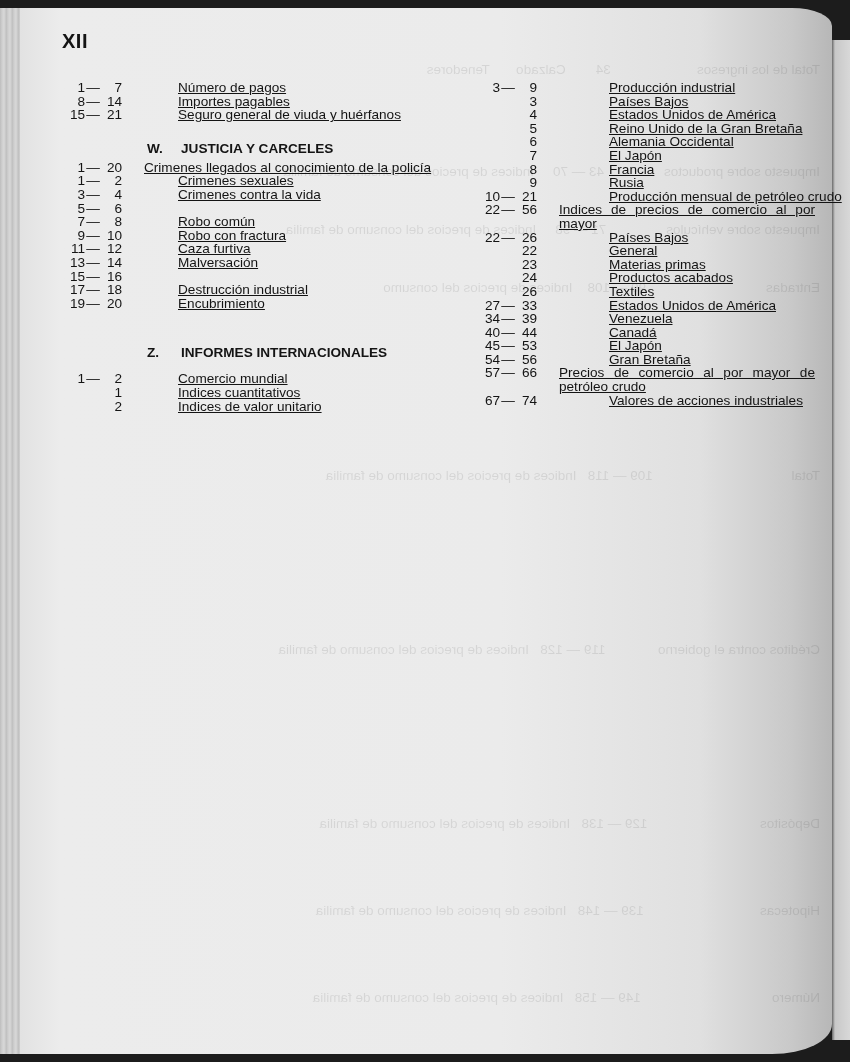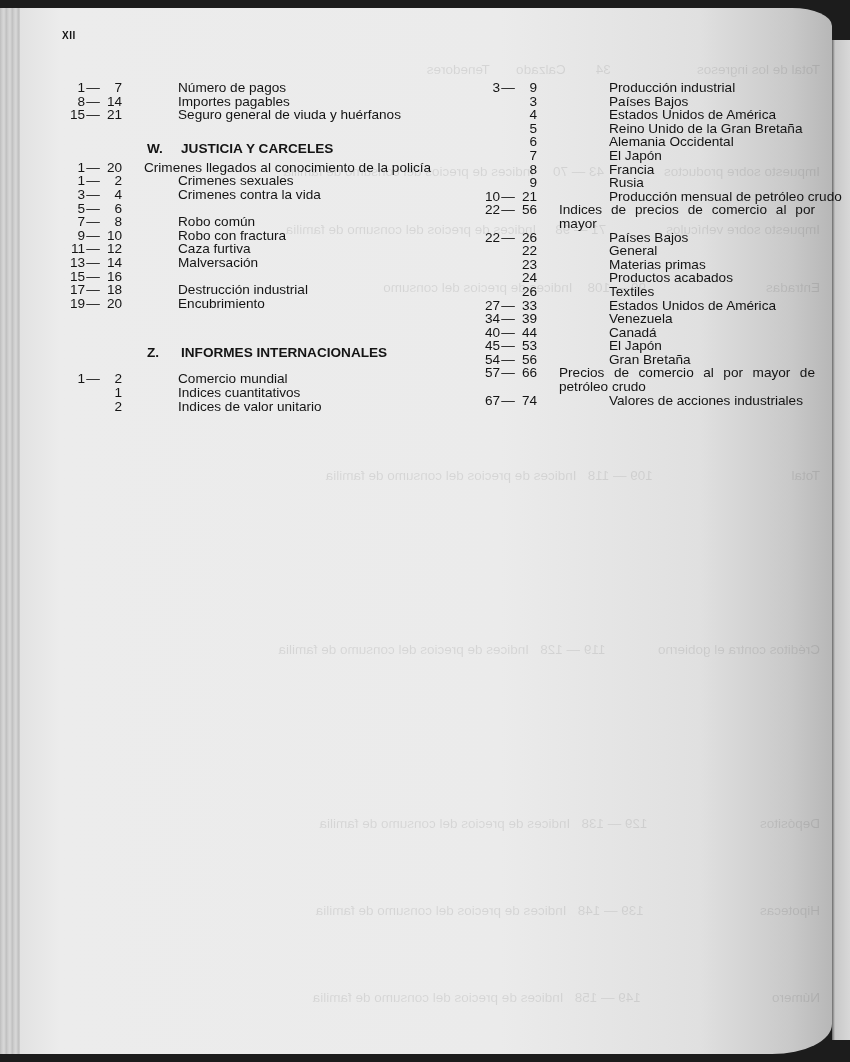--- a/index.html
+++ b/index.html
@@ -36,37 +36,37 @@
       pointer-events: none;
     }
     .show-through div { white-space: nowrap; }
     .content {
       position: absolute; left: 0; top: 0; width: 850px; height: 1062px;
       color: #141414;
       font-size: 13.6px;
     }
     .folio {
       position: absolute; left: 62px; top: 30px;
-      font-size: 10px; font-weight: bold; letter-spacing: 0.5px;
+      font-size: 20px; font-weight: bold; letter-spacing: 0.5px;
     }
     .col { position: absolute; }
     .col-left { left: 55px; top: 81px; width: 400px; }
     .col-right { left: 470px; top: 81px; width: 345px; }
     .row {
       display: flex; line-height: 13.6px; height: 13.6px;
     }
     .row.tall { height: auto; }
     .num {
       width: 67px; flex: 0 0 67px;
       display: flex; justify-content: flex-end; white-space: pre;
     }
     .num .a { width: 30px; text-align: right; }
     .num .dash { width: 16px; text-align: center; }
     .num .b { width: 21px; text-align: right; }
-    .label { margin-left: 56px; flex: 1; }
+    .label { margin-left: 56px; flex: 1; text-decoration: underline; }
     .col-right .label { margin-left: 72px; }
     .label.justify { text-align: justify; text-align-last: left; margin-left: 22px; }
     .section {
       display: flex; margin: 20px 0 5px 0; font-weight: bold; font-size: 13.6px;
       line-height: 14px;
     }
     .section .letter { margin-left: 92px; width: 34px; }
     .section.z { margin-top: 36px; margin-bottom: 12px; }
   </style>
 </head>

